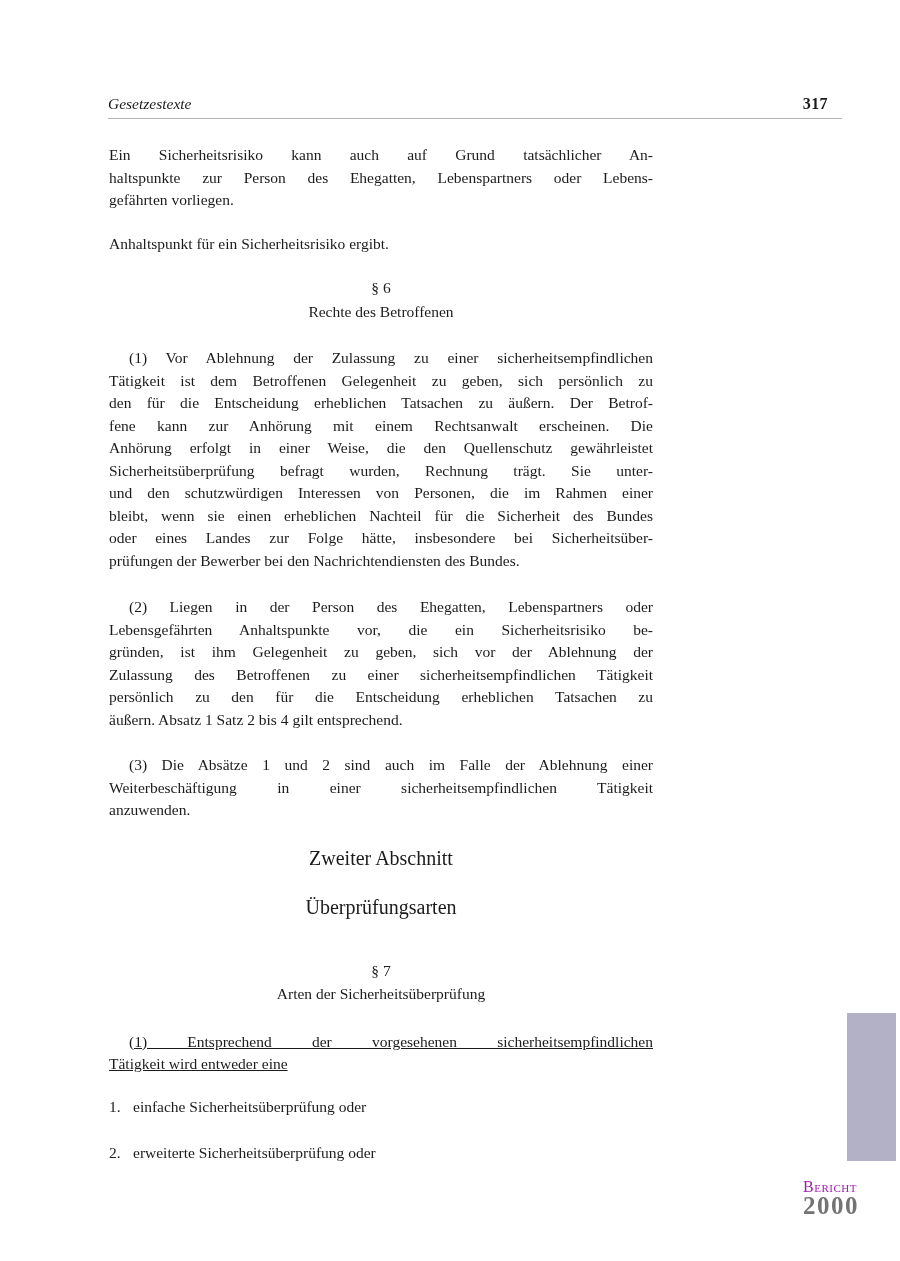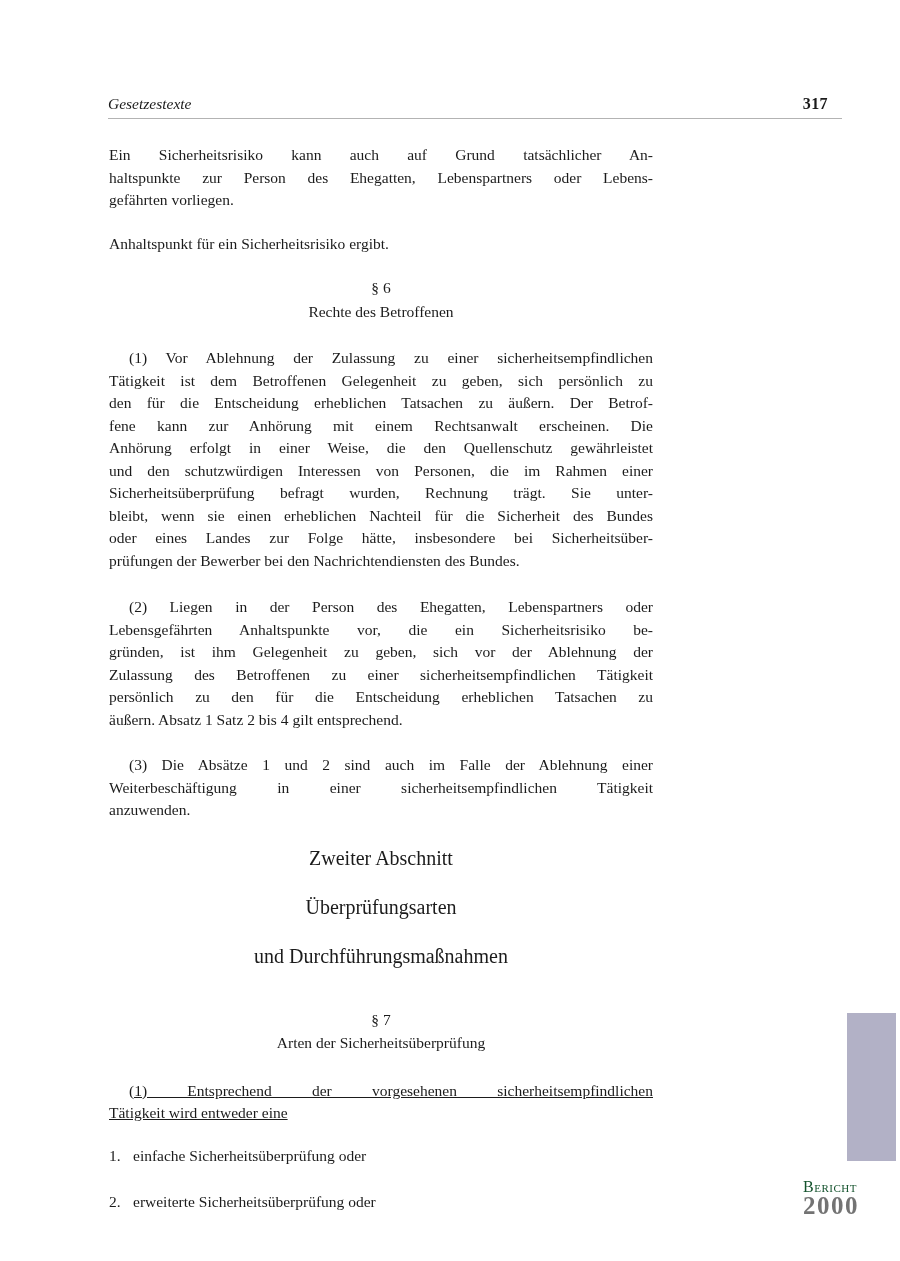--- a/index.html
+++ b/index.html
@@ -122,22 +122,22 @@
       <div class="sec-num">§ 6</div>
       <div class="sec-title">Rechte des Betroffenen</div>
     </div>
 
     <div class="para para-6-1">
         <div class="ln ln-first">(1) Vor Ablehnung der Zulassung zu einer sicherheitsempfindlichen</div>
         <div class="ln">Tätigkeit ist dem Betroffenen Gelegenheit zu geben, sich persönlich zu</div>
         <div class="ln">den für die Entscheidung erheblichen Tatsachen zu äußern. Der Betrof-</div>
         <div class="ln">fene kann zur Anhörung mit einem Rechtsanwalt erscheinen. Die</div>
         <div class="ln">Anhörung erfolgt in einer Weise, die den Quellenschutz gewährleistet</div>
+        <div class="ln">Sicherheitsüberprüfung befragt wurden, Rechnung trägt. Sie unter-</div>
         <div class="ln">und den schutzwürdigen Interessen von Personen, die im Rahmen einer</div>
-        <div class="ln">Sicherheitsüberprüfung befragt wurden, Rechnung trägt. Sie unter-</div>
         <div class="ln">bleibt, wenn sie einen erheblichen Nachteil für die Sicherheit des Bundes</div>
         <div class="ln">oder eines Landes zur Folge hätte, insbesondere bei Sicherheitsüber-</div>
         <div class="ln ln-last">prüfungen der Bewerber bei den Nachrichtendiensten des Bundes.</div>
       </div>
 
     <div class="para para-6-2">
         <div class="ln ln-first">(2) Liegen in der Person des Ehegatten, Lebenspartners oder</div>
         <div class="ln">Lebensgefährten Anhaltspunkte vor, die ein Sicherheitsrisiko be-</div>
         <div class="ln">gründen, ist ihm Gelegenheit zu geben, sich vor der Ablehnung der</div>
         <div class="ln">Zulassung des Betroffenen zu einer sicherheitsempfindlichen Tätigkeit</div>
@@ -147,21 +147,20 @@
 
     <div class="para para-6-3">
         <div class="ln ln-first">(3) Die Absätze 1 und 2 sind auch im Falle der Ablehnung einer</div>
         <div class="ln">Weiterbeschäftigung in einer sicherheitsempfindlichen Tätigkeit</div>
         <div class="ln ln-last">anzuwenden.</div>
       </div>
 
     <div class="chapter">
         <div class="ln">Zweiter Abschnitt</div>
         <div class="ln">Überprüfungsarten</div>
-        <div class="ln ln-last">und Durchführungsmaßnahmen</div>
       </div>
 
     <div class="sec-head sec-head-7">
       <div class="sec-num">§ 7</div>
       <div class="sec-title">Arten der Sicherheitsüberprüfung</div>
     </div>
 
     <div class="para para-7-1">
         <div class="ln ln-first">(1) Entsprechend der vorgesehenen sicherheitsempfindlichen</div>
         <div class="ln ln-last">Tätigkeit wird entweder eine</div>
@@ -176,17 +175,17 @@
         <span class="item-num">2.</span>
         <span class="item-text">erweiterte Sicherheitsüberprüfung oder</span>
       </div>
     </div>
 
   </div>
 
   <div class="index-tab" style="background: rgb(178, 177, 198);"></div>
 
   <div class="logo">
-    <span class="logo-top" style="color: #14532d;">Bericht</span>
+    <span class="logo-top" style="color: #a21caf;">Bericht</span>
     <span class="logo-year" style="color: #737373;">2000</span>
   </div>
 
 </div>
 
 </body></html>

